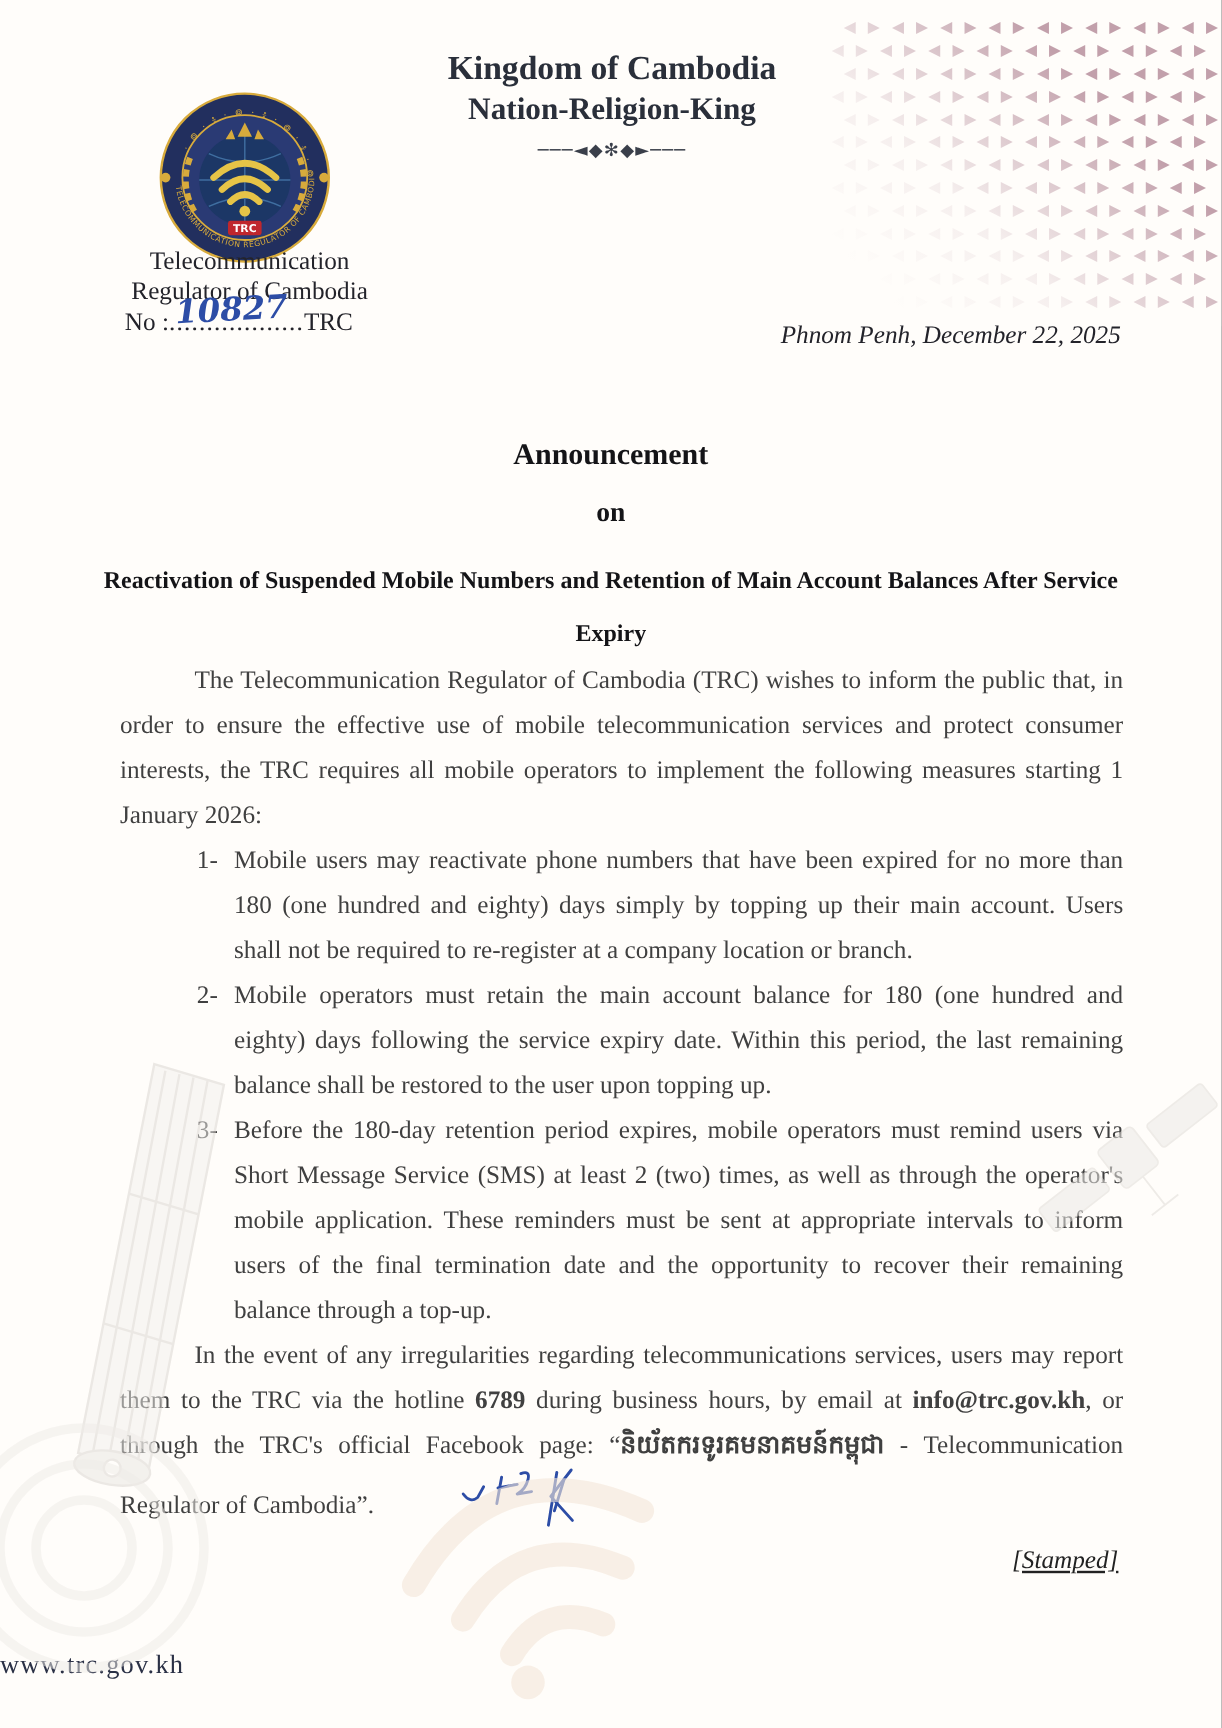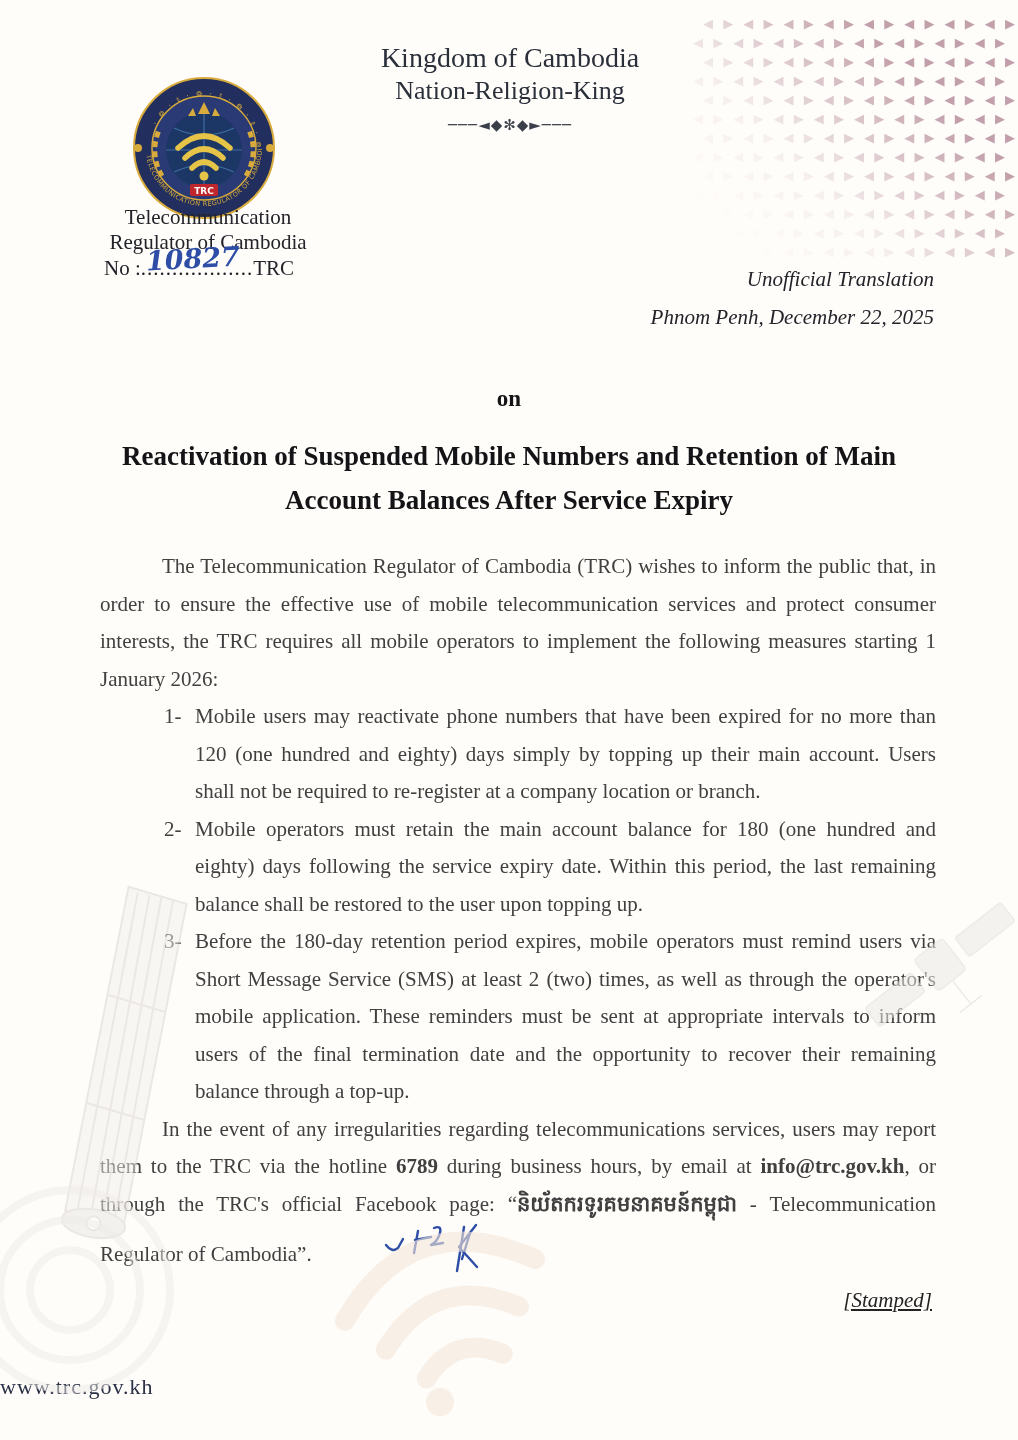--- a/index.html
+++ b/index.html
@@ -20,21 +20,21 @@
     color:#c2a0ab;letter-spacing:3px;white-space:nowrap;overflow:hidden;
     font-family:"DejaVu Sans", sans-serif;
   }
   .tri-pattern .fade{
     position:absolute;inset:0;
     background:linear-gradient(225deg, rgba(255,253,250,0) 28%, rgba(255,253,250,.85) 62%, #fffdfa 85%);
   }
 
   
   .logo{position:absolute;left:122px;top:76px;width:164px;height:144px;}
-  .header-center{position:absolute;left:318px;top:42px;width:384px;text-align:center;}
+  .header-center{position:absolute;left:318px;top:42px;width:384px;text-align:center;font-weight:bold;}
   .kingdom{font-size:28px;color:#2a2f3a;}
   .motto{font-size:26px;color:#2a2f3a;margin-top:2px;}
   .ornament{font-size:15px;color:#3a3f4a;margin-top:10px;letter-spacing:1px;font-family:"DejaVu Sans", sans-serif;}
 
   .org-block{position:absolute;left:88px;top:205px;width:240px;text-align:center;font-size:21px;line-height:25px;color:#23232a;}
   .doc-no{position:relative;text-align:left;padding-left:16px;margin-top:1px;white-space:nowrap;}
   .doc-no .dots{letter-spacing:1px;}
   .hand-number{
     position:absolute;left:58px;top:-10px;
     font-size:27px;font-style:italic;font-weight:bold;
@@ -42,21 +42,21 @@
     font-family:"DejaVu Serif", serif;
     text-decoration:underline dotted 1px rgba(45,77,166,.0);
   }
 
   .translation{position:absolute;right:84px;top:260px;text-align:right;font-style:italic;font-size:21px;line-height:38px;color:#23232a;}
 
   
   .title-block{position:absolute;left:0;top:366px;width:100%;text-align:center;font-weight:bold;color:#141417;}
   .t1{font-size:25px;}
   .t2{font-size:23px;margin-top:20px;text-align:center;}
-  .t3{font-size:27px;margin:22px auto 0;width:850px;line-height:44px;}
+  .t3{font-size:20px;margin:22px auto 0;width:850px;line-height:44px;}
 
   
   .body-block{position:absolute;left:100px;top:548px;width:836px;font-size:21px;line-height:37.5px;text-align:justify;color:#404040;}
   .indent{text-indent:62px;margin:0;}
   .list-item{display:flex;margin-left:64px;}
   .marker{width:31px;flex:0 0 31px;}
   .itext{flex:1;text-align:justify;}
   .closing{margin:0;text-indent:62px;}
   .b{font-weight:bold;}
   .khmer{font-weight:bold;}
@@ -144,35 +144,35 @@
   <div class="org-block">
     <div>Telecommunication</div>
     <div>Regulator of Cambodia</div>
     <div class="doc-no">
       <span>No :</span><span class="dots">..................</span><span>TRC</span>
       <span class="hand-number">10827</span>
     </div>
   </div>
 
   <div class="translation">
-    <div>Unofficial Translation</div>
     <div>Phnom Penh, December 22, 2025</div>
   </div>
 
   <div class="title-block">
+    <div class="t1">Announcement</div>
     <div class="t2">on</div>
     <div class="t3">Reactivation of Suspended Mobile Numbers and Retention of Main Account Balances After Service Expiry</div>
   </div>
 
   <div class="body-block">
     <p class="indent">The Telecommunication Regulator of Cambodia (TRC) wishes to inform the public that, in order to ensure the effective use of mobile telecommunication services and protect consumer interests, the TRC requires all mobile operators to implement the following measures starting 1 January 2026:</p>
 
     <div class="list-item">
       <span class="marker">1-</span>
-      <span class="itext">Mobile users may reactivate phone numbers that have been expired for no more than 120 (one hundred and eighty) days simply by topping up their main account. Users shall not be required to re-register at a company location or branch.</span>
+      <span class="itext">Mobile users may reactivate phone numbers that have been expired for no more than 180 (one hundred and eighty) days simply by topping up their main account. Users shall not be required to re-register at a company location or branch.</span>
     </div>
     <div class="list-item">
       <span class="marker">2-</span>
       <span class="itext">Mobile operators must retain the main account balance for 180 (one hundred and eighty) days following the service expiry date. Within this period, the last remaining balance shall be restored to the user upon topping up.</span>
     </div>
     <div class="list-item">
       <span class="marker">3-</span>
       <span class="itext">Before the 180-day retention period expires, mobile operators must remind users via Short Message Service (SMS) at least 2 (two) times, as well as through the operator's mobile application. These reminders must be sent at appropriate intervals to inform users of the final termination date and the opportunity to recover their remaining balance through a top-up.</span>
     </div>
 

